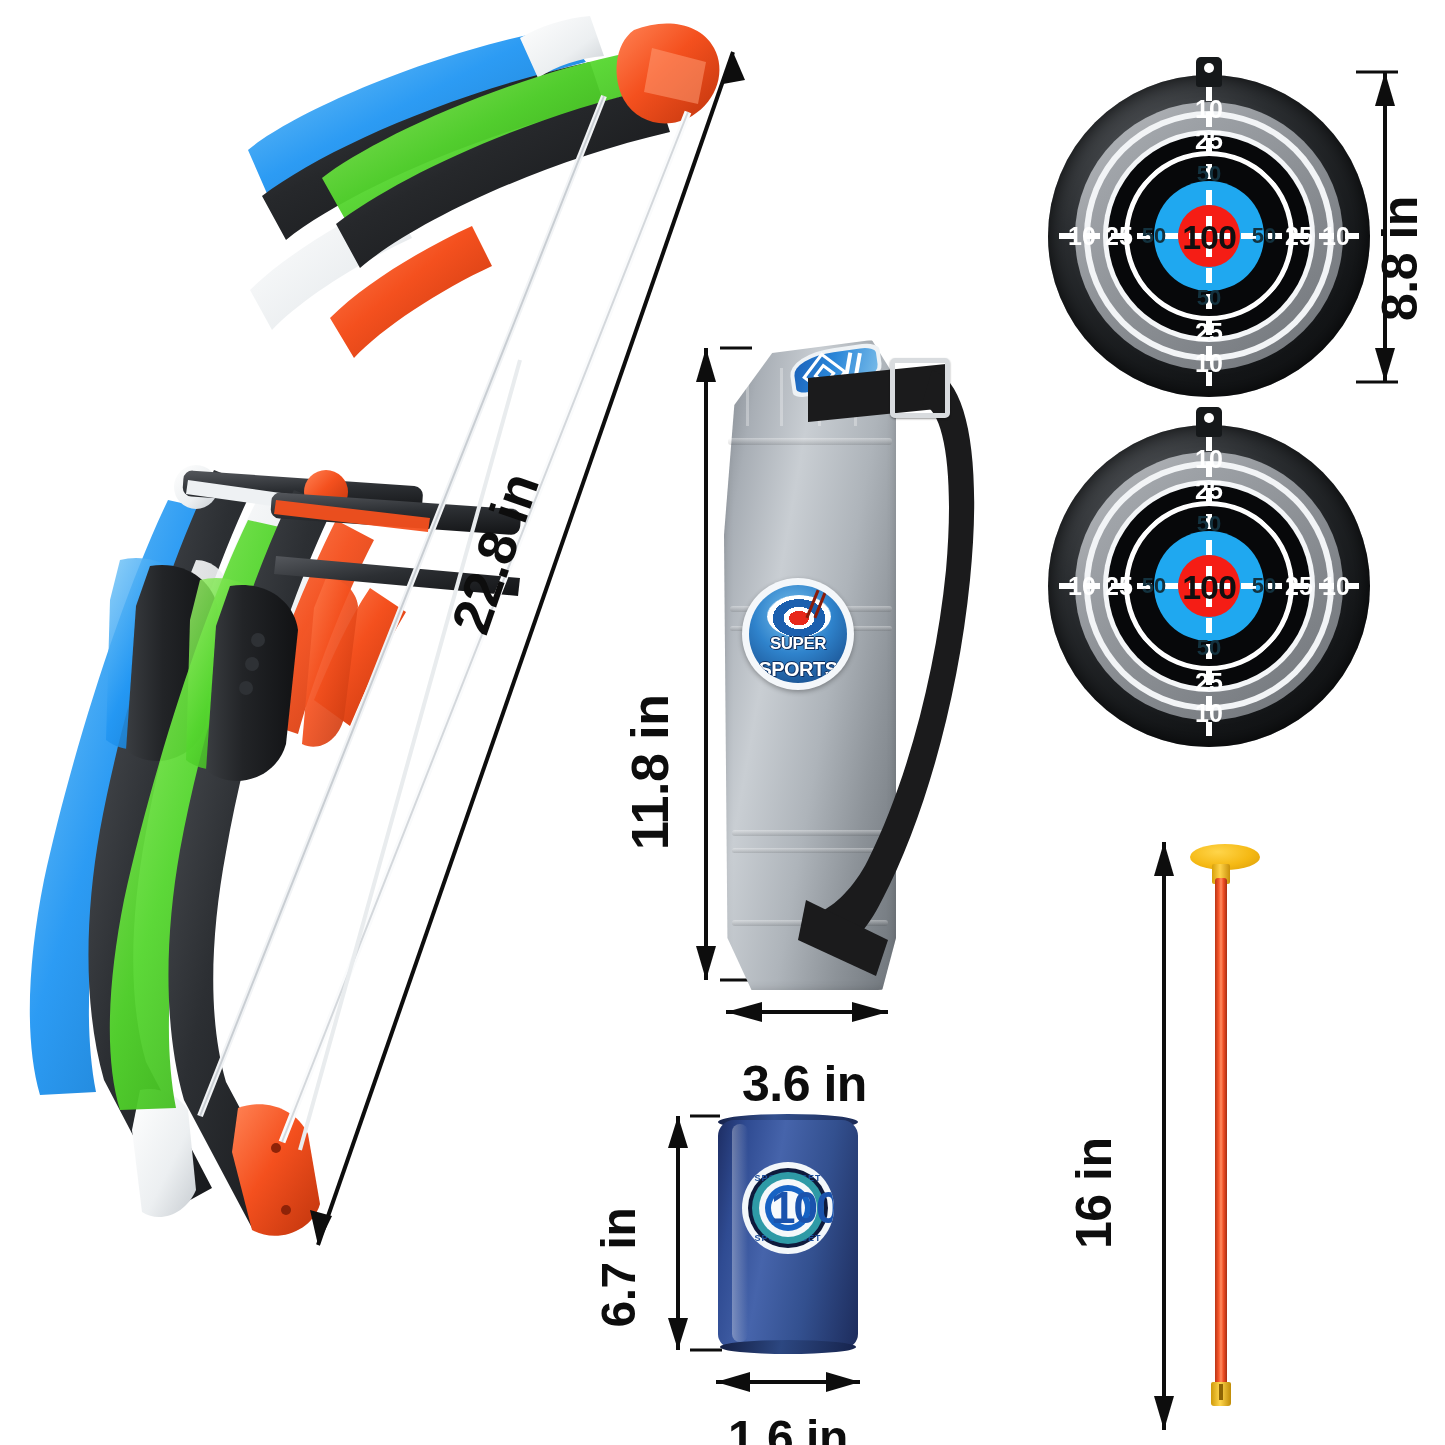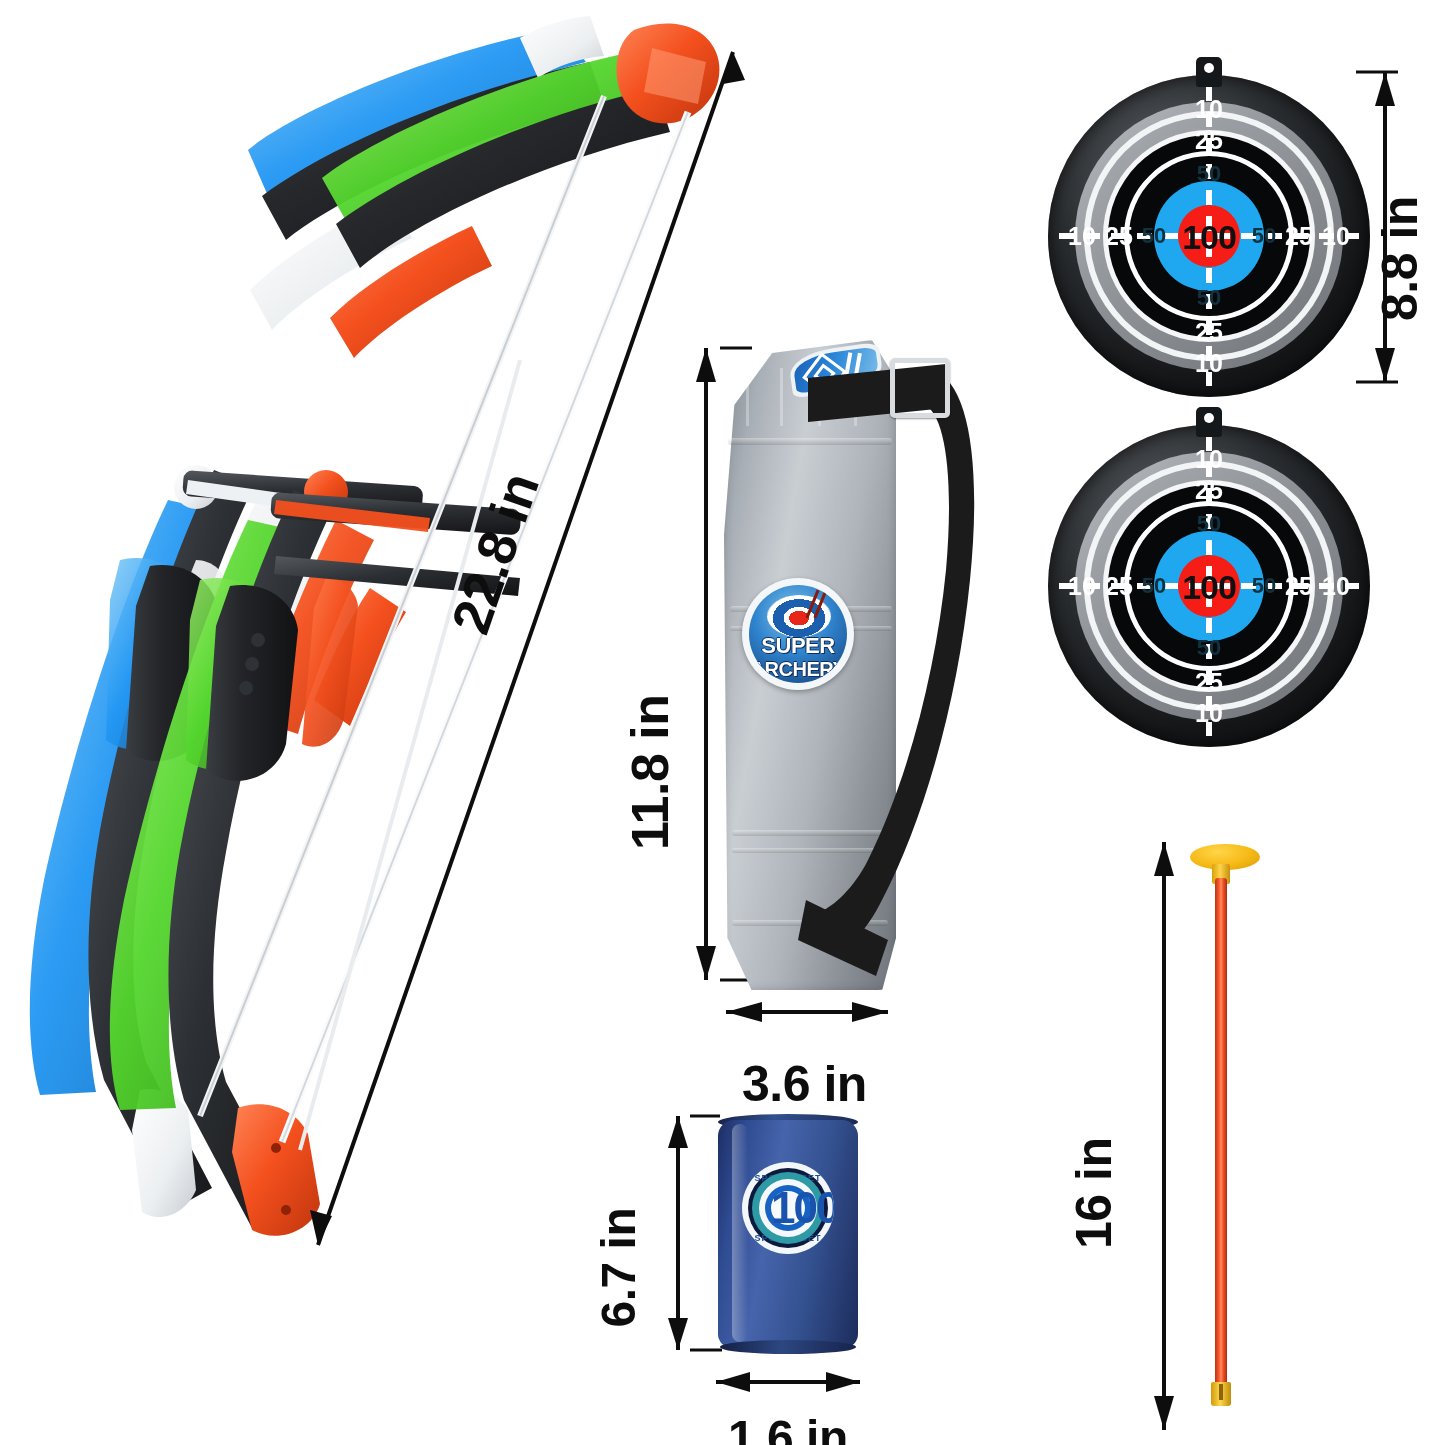--- a/index.html
+++ b/index.html
@@ -418,22 +418,22 @@
       <div class="abs" style="left:56px;top:6px;width:4px;height:30px;background:#ffffff;transform:rotate(18deg);"></div>
       <div class="abs" style="left:66px;top:8px;width:4px;height:26px;background:#ffffff;transform:rotate(18deg);"></div>
     </div>
 
     <div class="q-badge" style="left:122px;top:258px;width:112px;height:112px;">
       <div class="q-badge-ring">
         <div class="abs" style="left:18px;top:10px;width:64px;height:42px;border-radius:50%;
                     background:radial-gradient(ellipse at 50% 55%, #e8271a 0 22%, #ffffff 22% 34%, #1b5fae 34% 58%, #ffffff 58% 70%, #cfe6f7 70% 100%);"></div>
         <div class="abs" style="left:62px;top:4px;width:3px;height:30px;background:#8b1b08;transform:rotate(22deg);"></div>
         <div class="abs" style="left:70px;top:4px;width:3px;height:30px;background:#8b1b08;transform:rotate(22deg);"></div>
-        <div class="q-badge-text" style="top:50px;font-size:22px;">SUPER</div>
-        <div class="q-badge-text" style="top:74px;font-size:20px;">ARCHERY</div>
+        <div class="q-badge-text" style="top:50px;font-size:17px;">SUPER</div>
+        <div class="q-badge-text" style="top:74px;font-size:20px;">SPORTS</div>
       </div>
     </div>
 
     <div class="abs" style="left:150px;top:20px;width:250px;height:650px;">
       <svg width="250" height="650">
         <path d="M38,38 L176,24 L176,68 L38,82 Z" fill="#1b1b1c"></path>
         <path d="M162,30 C198,40 212,120 200,240 C188,360 154,480 112,560 C96,592 80,606 66,612 L50,572 C64,566 84,548 98,520 C138,440 166,330 176,230 C184,140 176,70 152,64 Z" fill="#1b1b1c"></path>
         <path d="M36,560 L118,600 L106,636 L28,600 Z" fill="#1b1b1c"></path>
       </svg>
       <div class="buckle" style="left:120px;top:18px;width:50px;height:50px;"></div>

